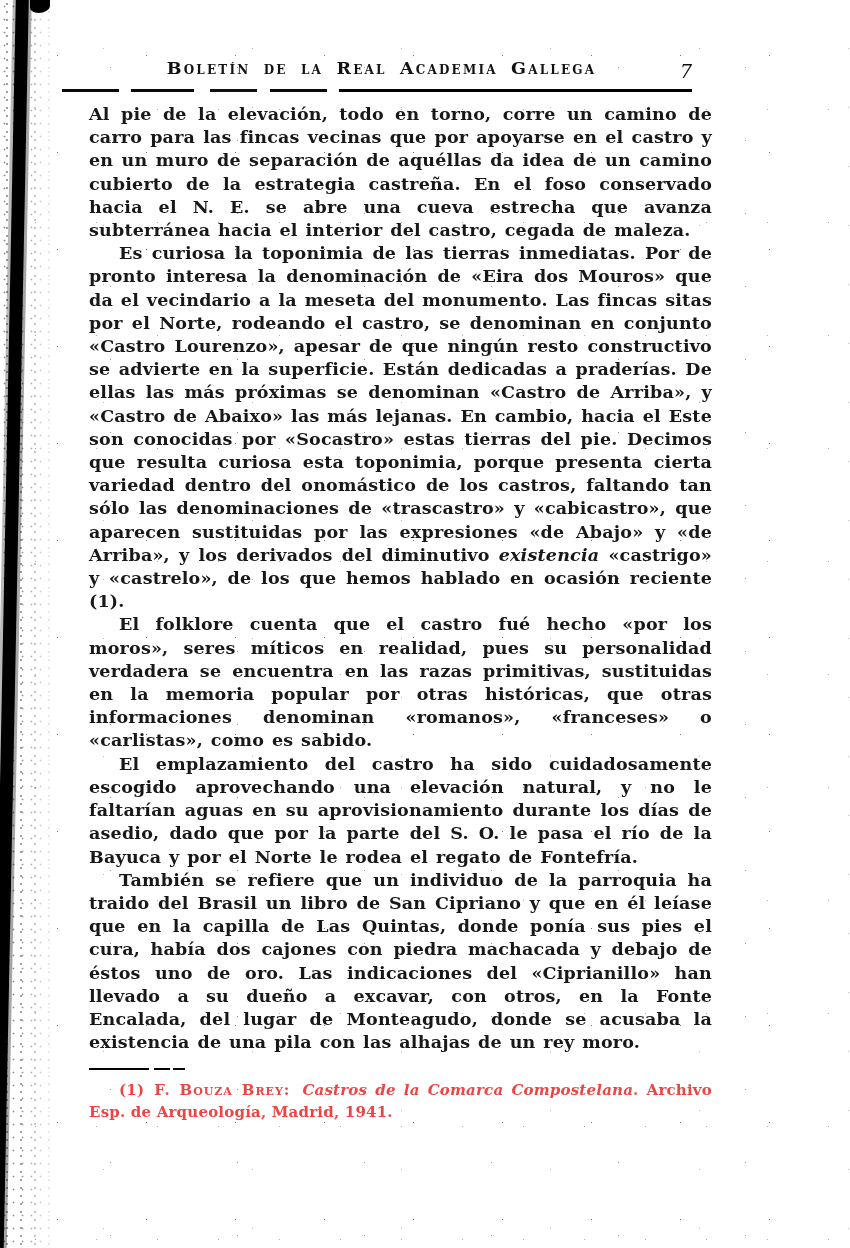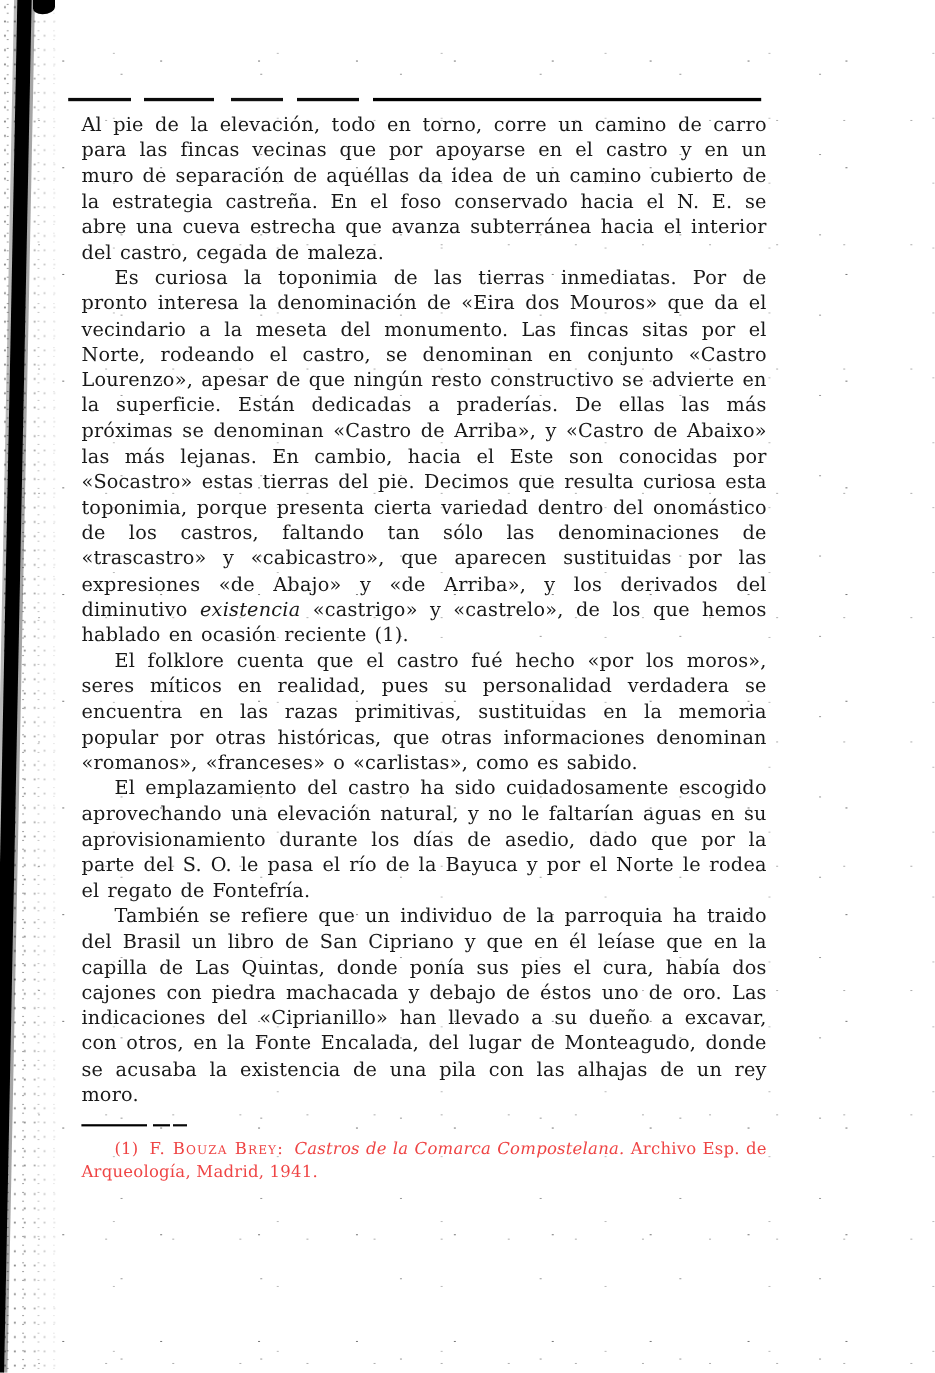--- a/index.html
+++ b/index.html
@@ -104,22 +104,23 @@
       #0a0a0a 11% 21%, transparent 21% 23.5%,
       #111 23.5% 31%, transparent 31% 33%,
       #0a0a0a 33% 42%, transparent 42% 44%,
       #000 44% 100%);
   }
 
   
   .content {
     position: absolute;
     top: 103px;
-    left: 74px;
+    left: 89px;
     width: 623px;
+    font-weight: bold;
   }
   .para {
     margin: 0;
     font-size: 17.5px;
     line-height: 23.2px;
     text-align: justify;
     text-indent: 30px;
     letter-spacing: 0.2px;
     word-spacing: 1.5px;
     color: #181818;
@@ -154,20 +155,24 @@
 </head>
 <body>
 
 <div class="page">
 
   <div class="noise"></div>
   <div class="binding"></div>
   <div class="binding-speckle"></div>
   <div class="corner-mark"></div>
 
+  <div class="header">
+    <span class="journal-title">Boletín de la Real Academia Gallega</span>
+    <span class="pagenum">7</span>
+  </div>
 
   <div class="rule"></div>
 
   <div class="content">
     <p class="para first"><span>Al pie de la elevación, todo en torno, corre un camino de carro para las fincas vecinas que por apoyarse en el castro y en un muro de separación de aquéllas da idea de un camino cubierto de la estrategia castreña. En el foso conservado hacia el N. E. se abre una cueva estrecha que avanza subterránea hacia el interior del castro, cegada de maleza.</span></p>
 
     <p class="para"><span>Es curiosa la toponimia de las tierras inmediatas. Por de pronto interesa la denominación de «Eira dos Mouros» que da el vecindario a la meseta del monumento. Las fincas sitas por el Norte, rodeando el castro, se denominan en conjunto «Castro Lourenzo», apesar de que ningún resto constructivo se advierte en la superficie. Están dedicadas a praderías. De ellas las más próximas se denominan «Castro de Arriba», y «Castro de Abaixo» las más lejanas. En cambio, hacia el Este son conocidas por «Socastro» estas tierras del pie. Decimos que resulta curiosa esta toponimia, porque presenta cierta variedad dentro del onomástico de los castros, faltando tan sólo las denominaciones de «trascastro» y «cabicastro», que aparecen sustituidas por las expresiones «de Abajo» y «de Arriba», y los derivados del diminutivo</span>
       <i>existencia</i>
       <span>«castrigo» y «castrelo», de los que hemos hablado en ocasión reciente (1).</span></p>
 

